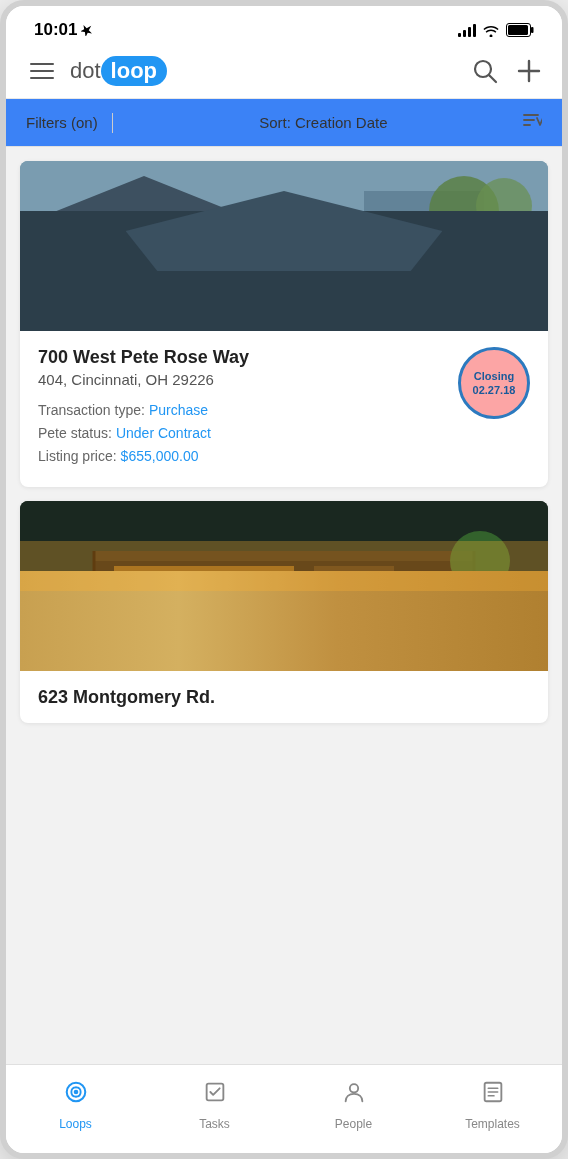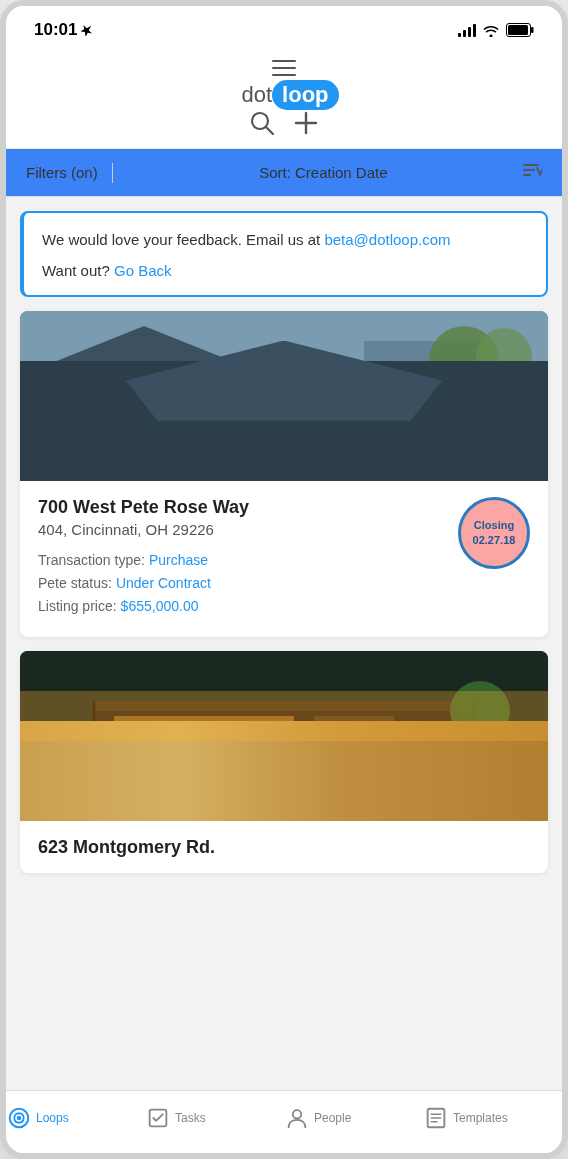--- a/index.html
+++ b/index.html
@@ -47,21 +47,20 @@
       gap: 6px;
     }
     
     .app-header {
       display: flex;
       align-items: center;
       padding: 8px 20px 12px 20px;
       background: #ffffff;
       border-bottom: 1px solid #e8e8e8;
       flex-shrink: 0;
-      flex-direction: column;
     }
     .hamburger-icon {
       display: flex;
       flex-direction: column;
       gap: 5px;
       cursor: pointer;
       padding: 4px;
     }
     .hamburger-icon span {
       display: block;
@@ -267,23 +266,23 @@
     .bottom-nav {
       display: flex;
       background: #ffffff;
       border-top: 1px solid #e0e0e0;
       flex-shrink: 0;
       padding: 8px 0 16px 0;
     }
     .nav-item {
       flex: 1;
       display: flex;
-      flex-direction: row;
-      align-items: center;
-      gap: 4px;
+      flex-direction: column;
+      align-items: center;
+      gap: 12px;
       cursor: pointer;
       padding: 6px 0;
     }
     .nav-label {
       font-size: 12px;
       color: #888;
     }
     .nav-label.active {
       color: #2196f3;
     }
@@ -374,30 +373,20 @@
         <line x1="4" y1="6" x2="18" y2="6" stroke="#555" stroke-width="1.8" stroke-linecap="round"></line>
         <line x1="4" y1="11" x2="14" y2="11" stroke="#555" stroke-width="1.8" stroke-linecap="round"></line>
         <line x1="4" y1="16" x2="10" y2="16" stroke="#555" stroke-width="1.8" stroke-linecap="round"></line>
         <polyline points="17,9 20,16 23,9" stroke="#555" stroke-width="1.8" stroke-linecap="round" stroke-linejoin="round" fill="none"></polyline>
       </svg>
     </div>
   </div>
 
   <div class="main-content">
 
-    <div class="feedback-card">
-      <p class="feedback-text">
-        <span>We would love your feedback. Email us at</span>
-        <a href="#" class="feedback-link">beta@dotloop.com</a>
-      </p>
-      <p class="feedback-goback">
-        <span>Want out?</span>
-        <a href="#" class="feedback-link">Go Back</a>
-      </p>
-    </div>
 
     <div class="property-card">
       <div class="house-img-1">
         
         <svg width="100%" height="170" viewBox="0 0 540 170" preserveAspectRatio="xMidYMid slice" xmlns="http://www.w3.org/2000/svg">
           <rect width="540" height="170" fill="#7a9cb0"></rect>
           <rect x="0" y="80" width="540" height="90" fill="#2d3d48"></rect>
           <rect x="30" y="55" width="200" height="115" fill="#38505d"></rect>
           <polygon points="30,55 130,15 230,55" fill="#3d5060"></polygon>
           <rect x="250" y="65" width="260" height="105" fill="#1f3040"></rect>

